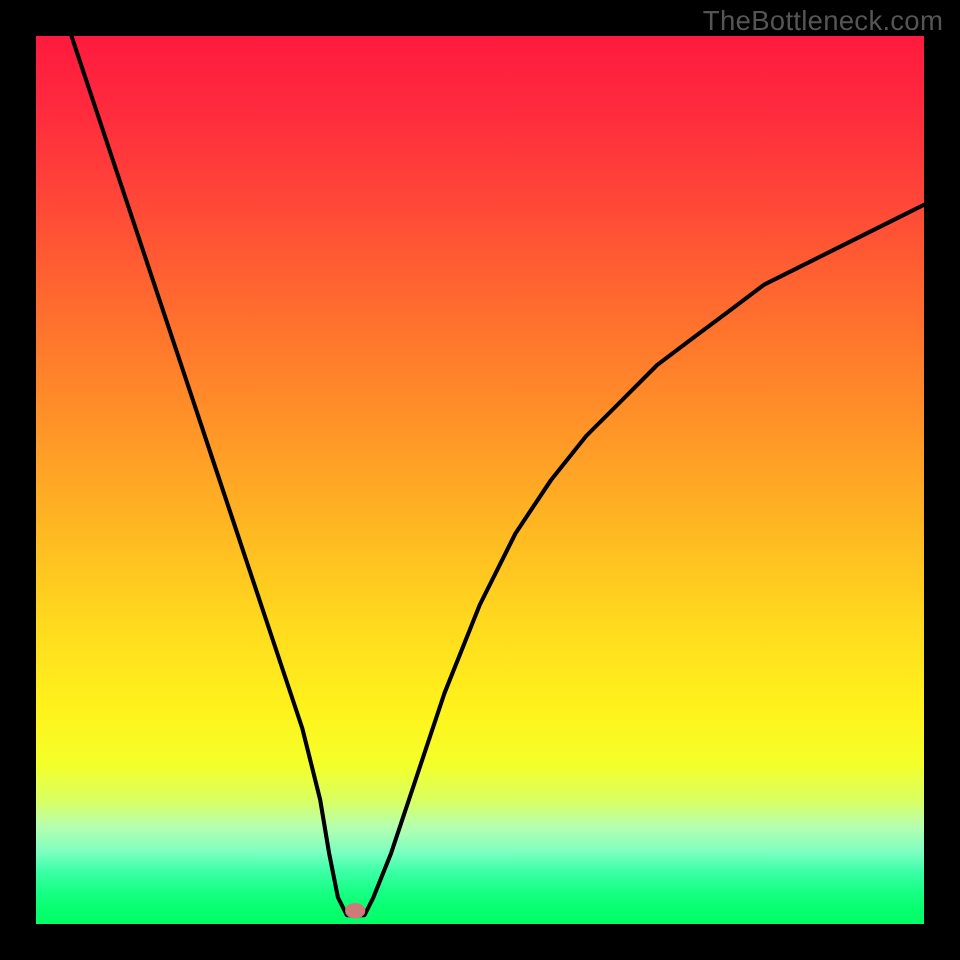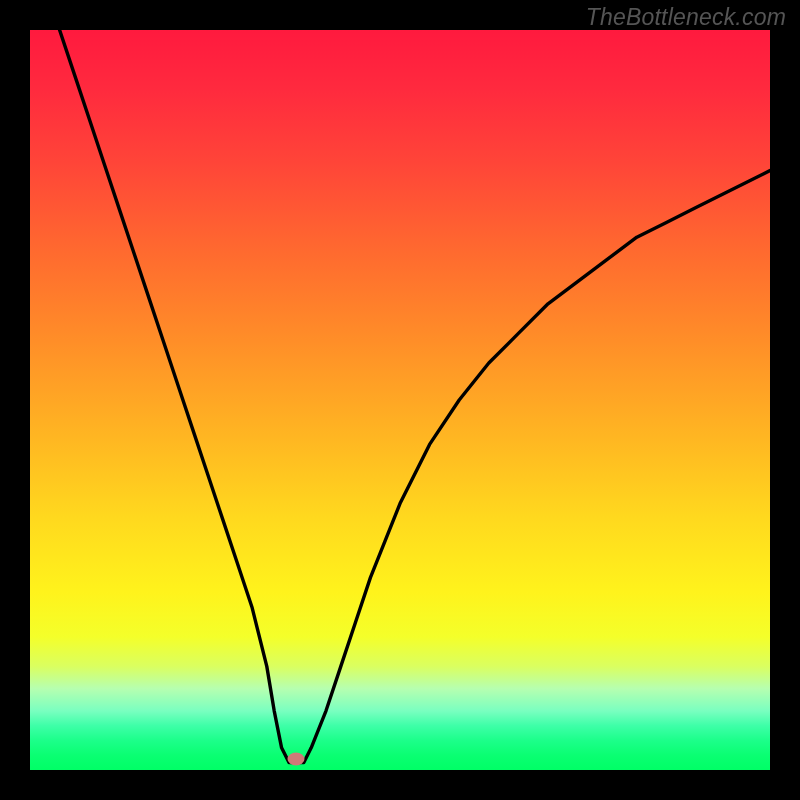--- a/index.html
+++ b/index.html
@@ -9,21 +9,20 @@
     height: 800px;
     overflow: hidden;
     background: #000;
     font-family: Arial, Helvetica, sans-serif;
   }
   .frame {
     position: relative;
     width: 800px;
     height: 583px;
     background: #000;
-    font-style: italic;
   }
   .watermark {
     position: absolute;
     top: 4px;
     right: 14px;
     color: #555;
     font-size: 23px;
     font-weight: 400;
     letter-spacing: 0.2px;
     z-index: 5;

